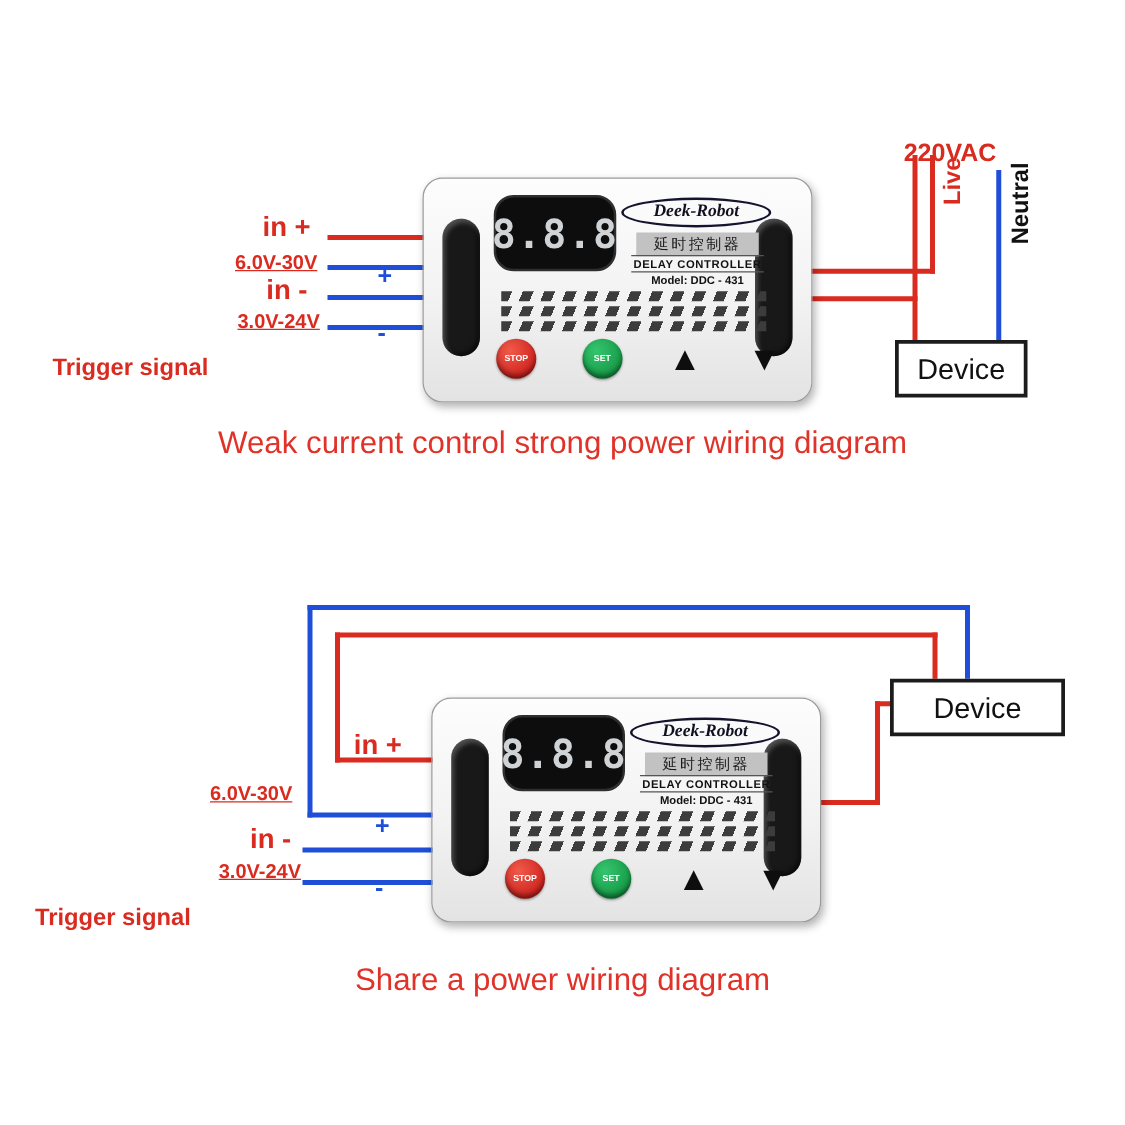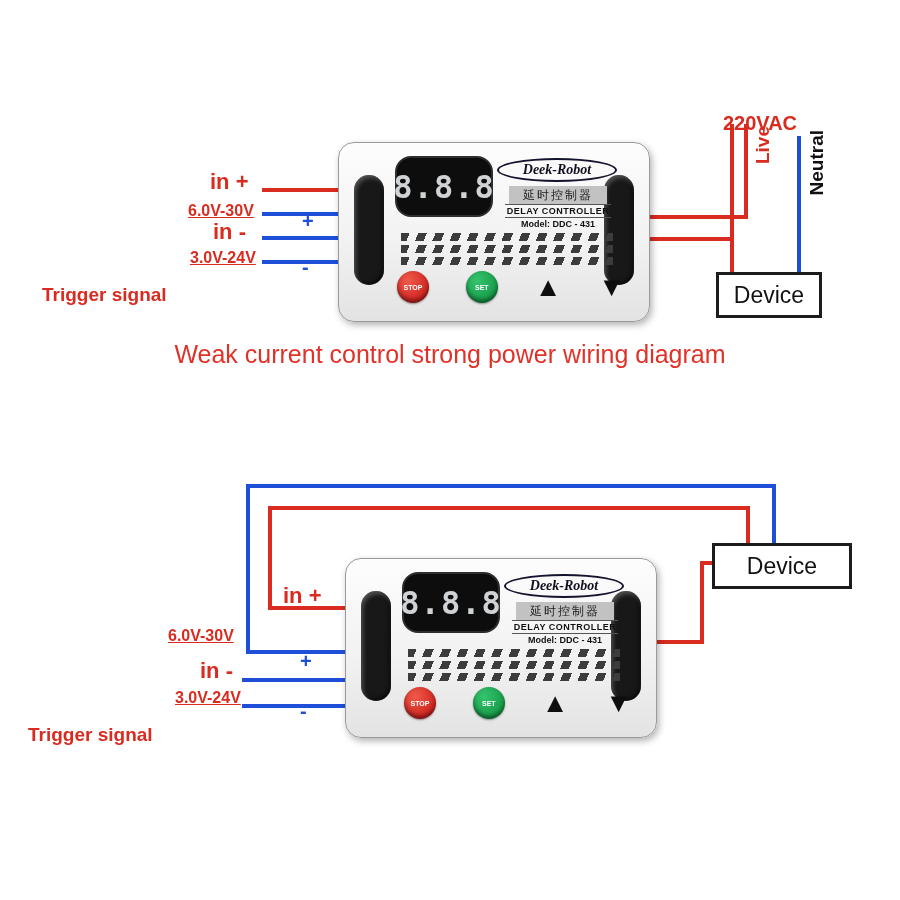--- a/index.html
+++ b/index.html
@@ -163,14 +163,15 @@
   <div class="lbl rl big" style="left:200px;top:658px;">in -</div>
   <div class="lbl rl trg" style="left:28px;top:686px;">Trigger signal</div>
   <div class="lbl rl mid" style="left:175px;top:689px;">3.0V-24V</div>
   <div class="lbl bl pol" style="left:300px;top:650px;">+</div>
   <div class="lbl bl pol" style="left:300px;top:700px;">-</div>
 
   <div class="devbox" style="left:712px;top:543px;width:134px;height:40px;">
     <span>Device</span>
   </div>
 
+  <div class="caption" style="top:770px;">Share a power wiring diagram</div>
 
 </div>
 
 </body></html>

